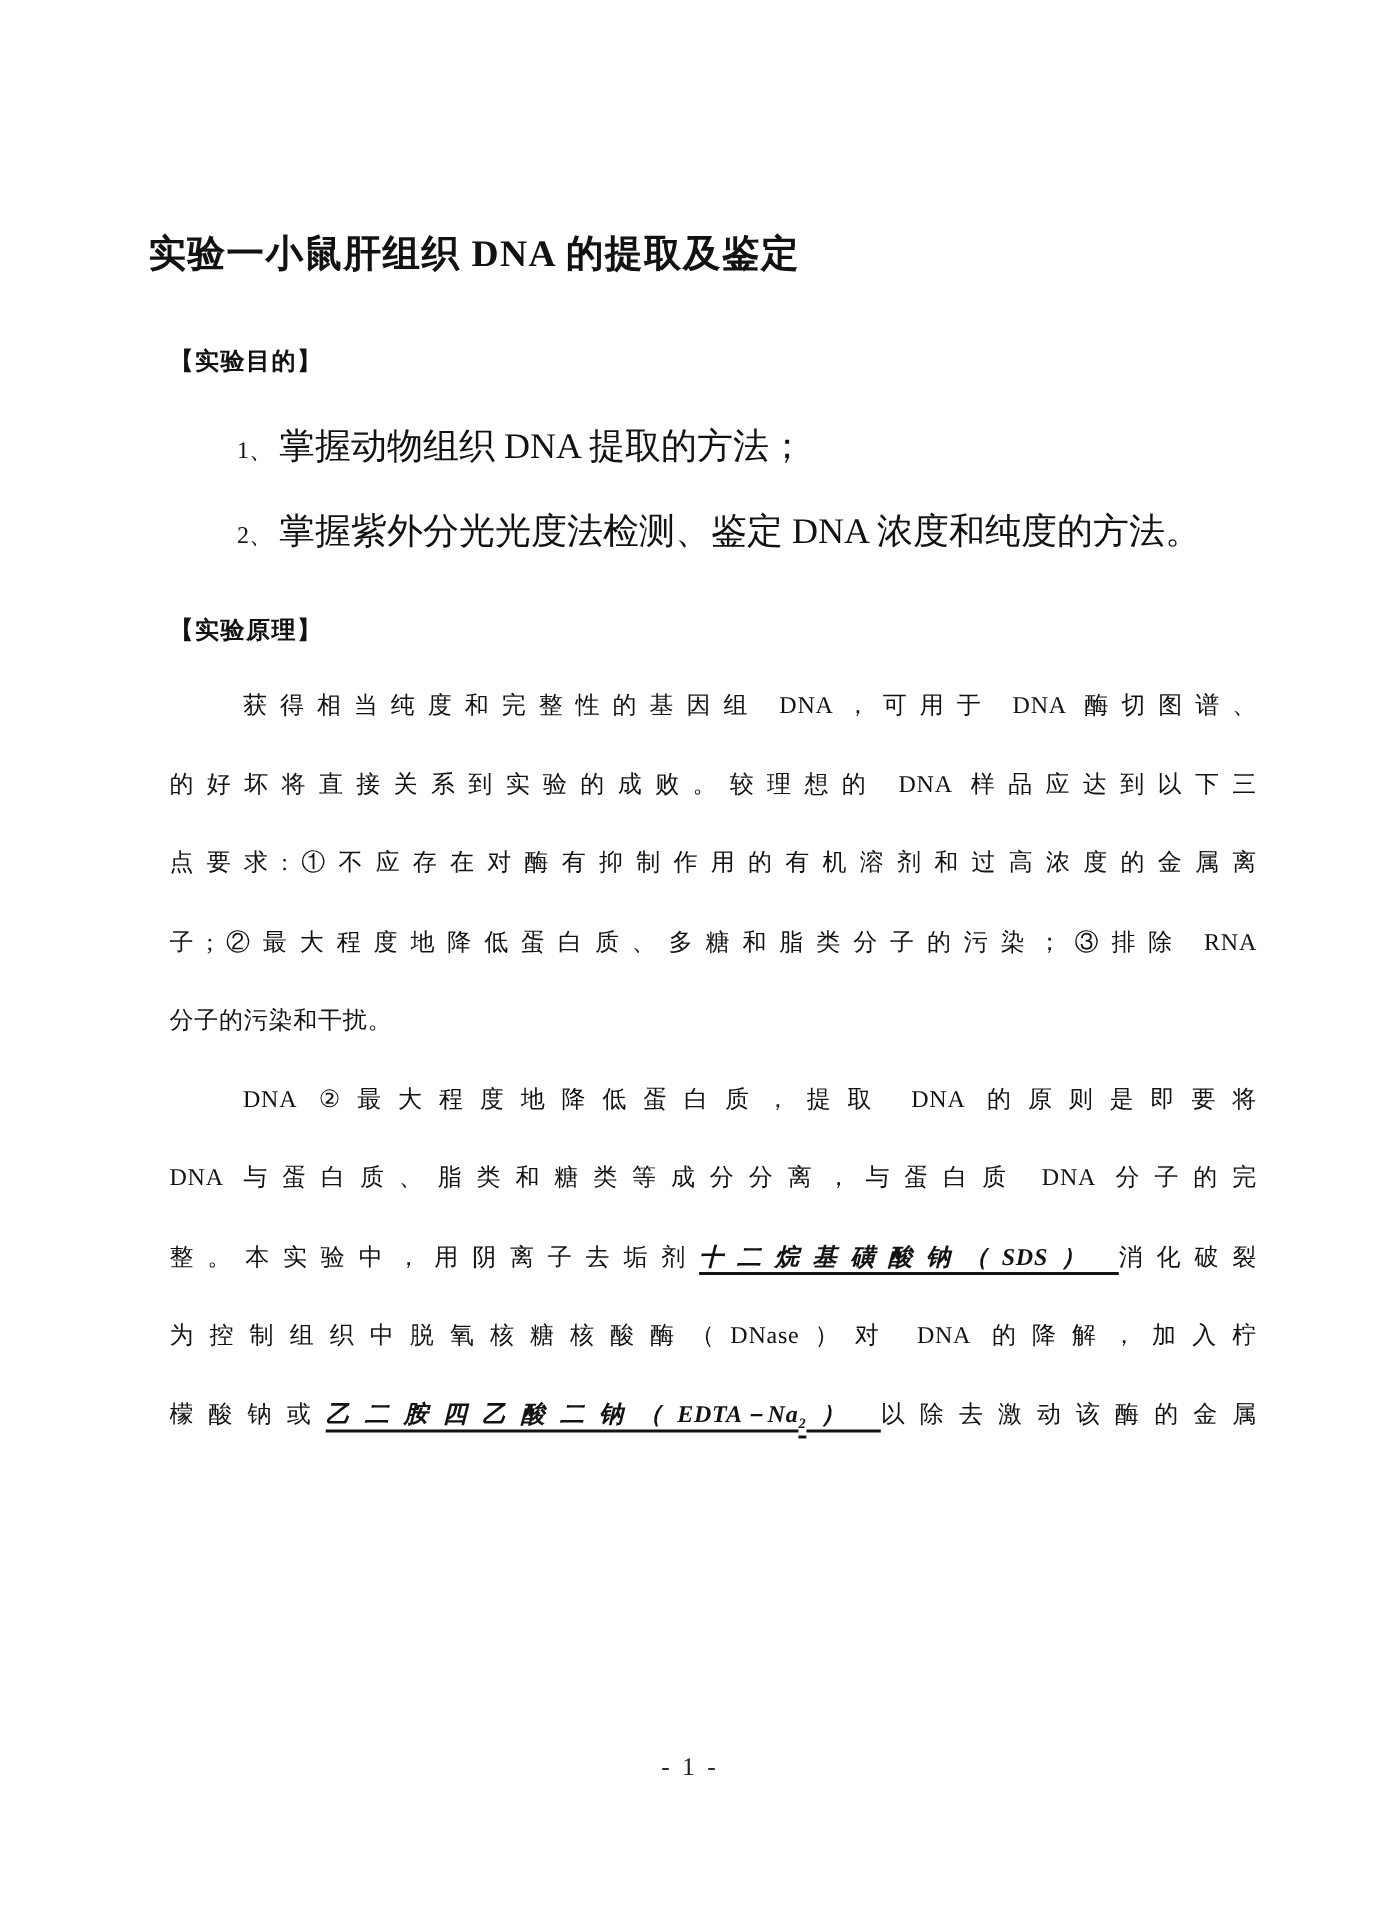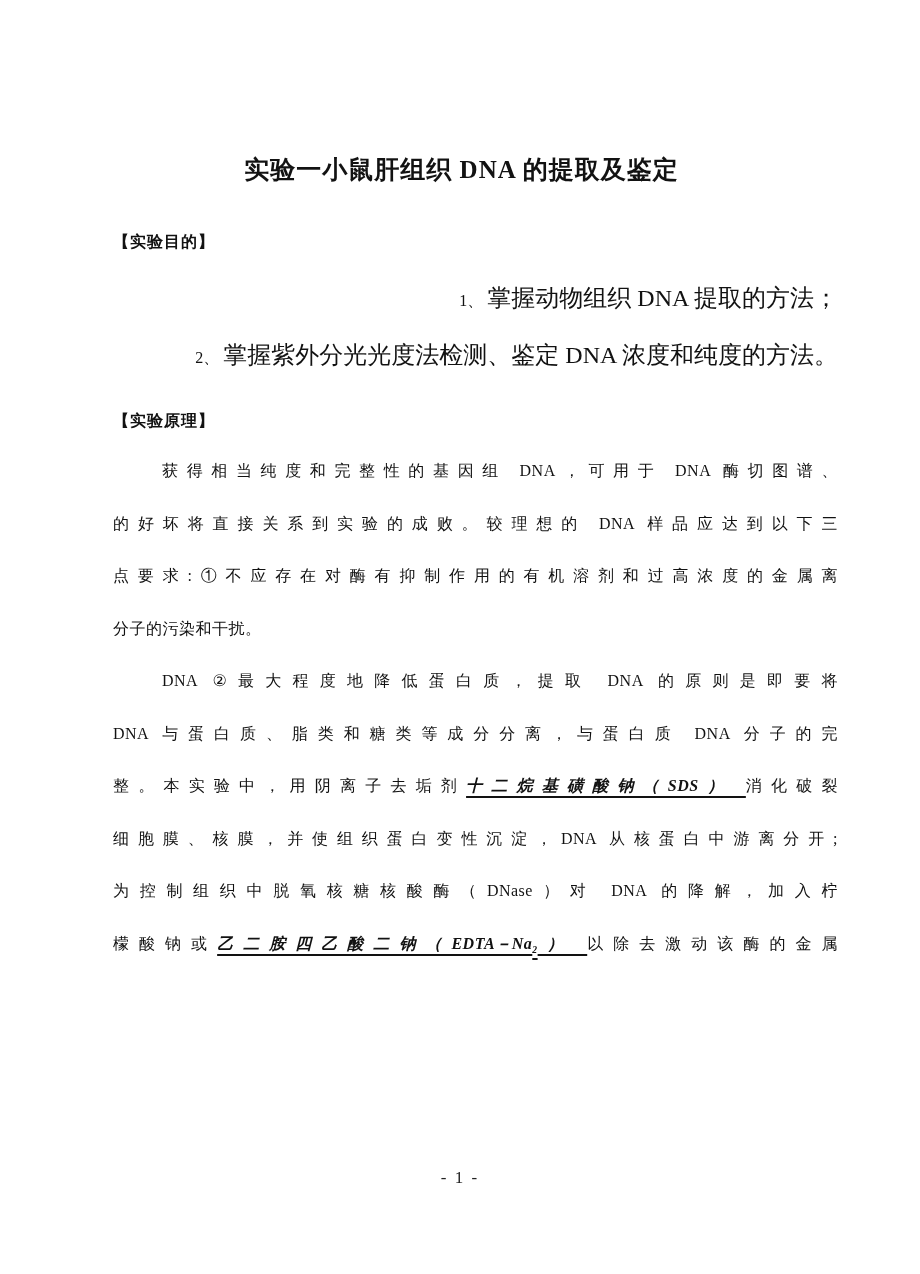--- a/index.html
+++ b/index.html
@@ -14,36 +14,36 @@
     box-sizing: border-box;
     background: #ffffff;
     color: #121212;
     font-family: "Liberation Serif", "DejaVu Serif", serif;
     padding: 148px 82px 0 113px;
     overflow: hidden;
   }
   .title {
     position: relative;
     left: -14px;
-    text-align: center;
+    text-align: left;
     font-size: 25px;
     font-weight: 700;
     line-height: 44px;
     letter-spacing: 1px;
     margin-bottom: 26px;
     white-space: nowrap;
   }
   .heading {
     font-size: 16px;
     font-weight: 700;
     line-height: 48px;
     letter-spacing: 1px;
   }
   .heading.h2 { margin-top: 12px; }
-  .items { margin-top: 5px; margin-bottom: 0; text-align: right; }
+  .items { margin-top: 5px; margin-bottom: 0; }
   .items .line {
     line-height: 55px;
     padding-left: 45px;
     font-size: 24px;
     white-space: nowrap;
   }
   .num {
     font-size: 16px;
     padding-right: 4px;
   }
@@ -90,27 +90,27 @@
       <div class="line"><span class="num">1、</span><span>掌握动物组织 DNA 提取的方法；</span></div>
       <div class="line"><span class="num">2、</span><span>掌握紫外分光光度法检测、鉴定 DNA 浓度和纯度的方法。</span></div>
     </div>
 
   <div class="heading h2">【实验原理】</div>
 
   <div class="para">
       <div class="line indent"><span>获得相当纯度和完整性的基因组 DNA，可用于 DNA 酶切图谱、</span></div>
       <div class="line"><span>的好坏将直接关系到实验的成败。较理想的 DNA 样品应达到以下三</span></div>
       <div class="line"><span>点要求:①不应存在对酶有抑制作用的有机溶剂和过高浓度的金属离</span></div>
+      <div class="line"><span>子;②最大程度地降低蛋白质、多糖和脂类分子的污染；③排除 RNA</span></div>
       <div class="line last"><span>分子的污染和干扰。</span></div>
     </div>
 
   <div class="para">
       <div class="line indent"><span>DNA ②最大程度地降低蛋白质，提取 DNA 的原则是即要将</span></div>
       <div class="line"><span>DNA 与蛋白质、脂类和糖类等成分分离，与蛋白质 DNA 分子的完</span></div>
       <div class="line"><span>整。本实验中，用阴离子去垢剂</span><span class="bold ul">十二烷基磺酸钠（SDS） </span><span>消化破裂</span></div>
-      <div class="line"><span>细胞膜、核膜，并使组织蛋白变性沉淀，DNA 从核蛋白中游离分开;</span></div>
       <div class="line"><span>为控制组织中脱氧核糖核酸酶（DNase）对 DNA 的降解，加入柠</span></div>
       <div class="line"><span>檬酸钠或</span><span class="bold ul">乙二胺四乙酸二钠（EDTA－Na</span><sub class="bold ul">2</sub><span class="bold ul">） </span><span>以除去激动该酶的金属</span></div>
     </div>
 
   <div class="footer">- 1 -</div>
 
 </div>
 
 </body></html>

